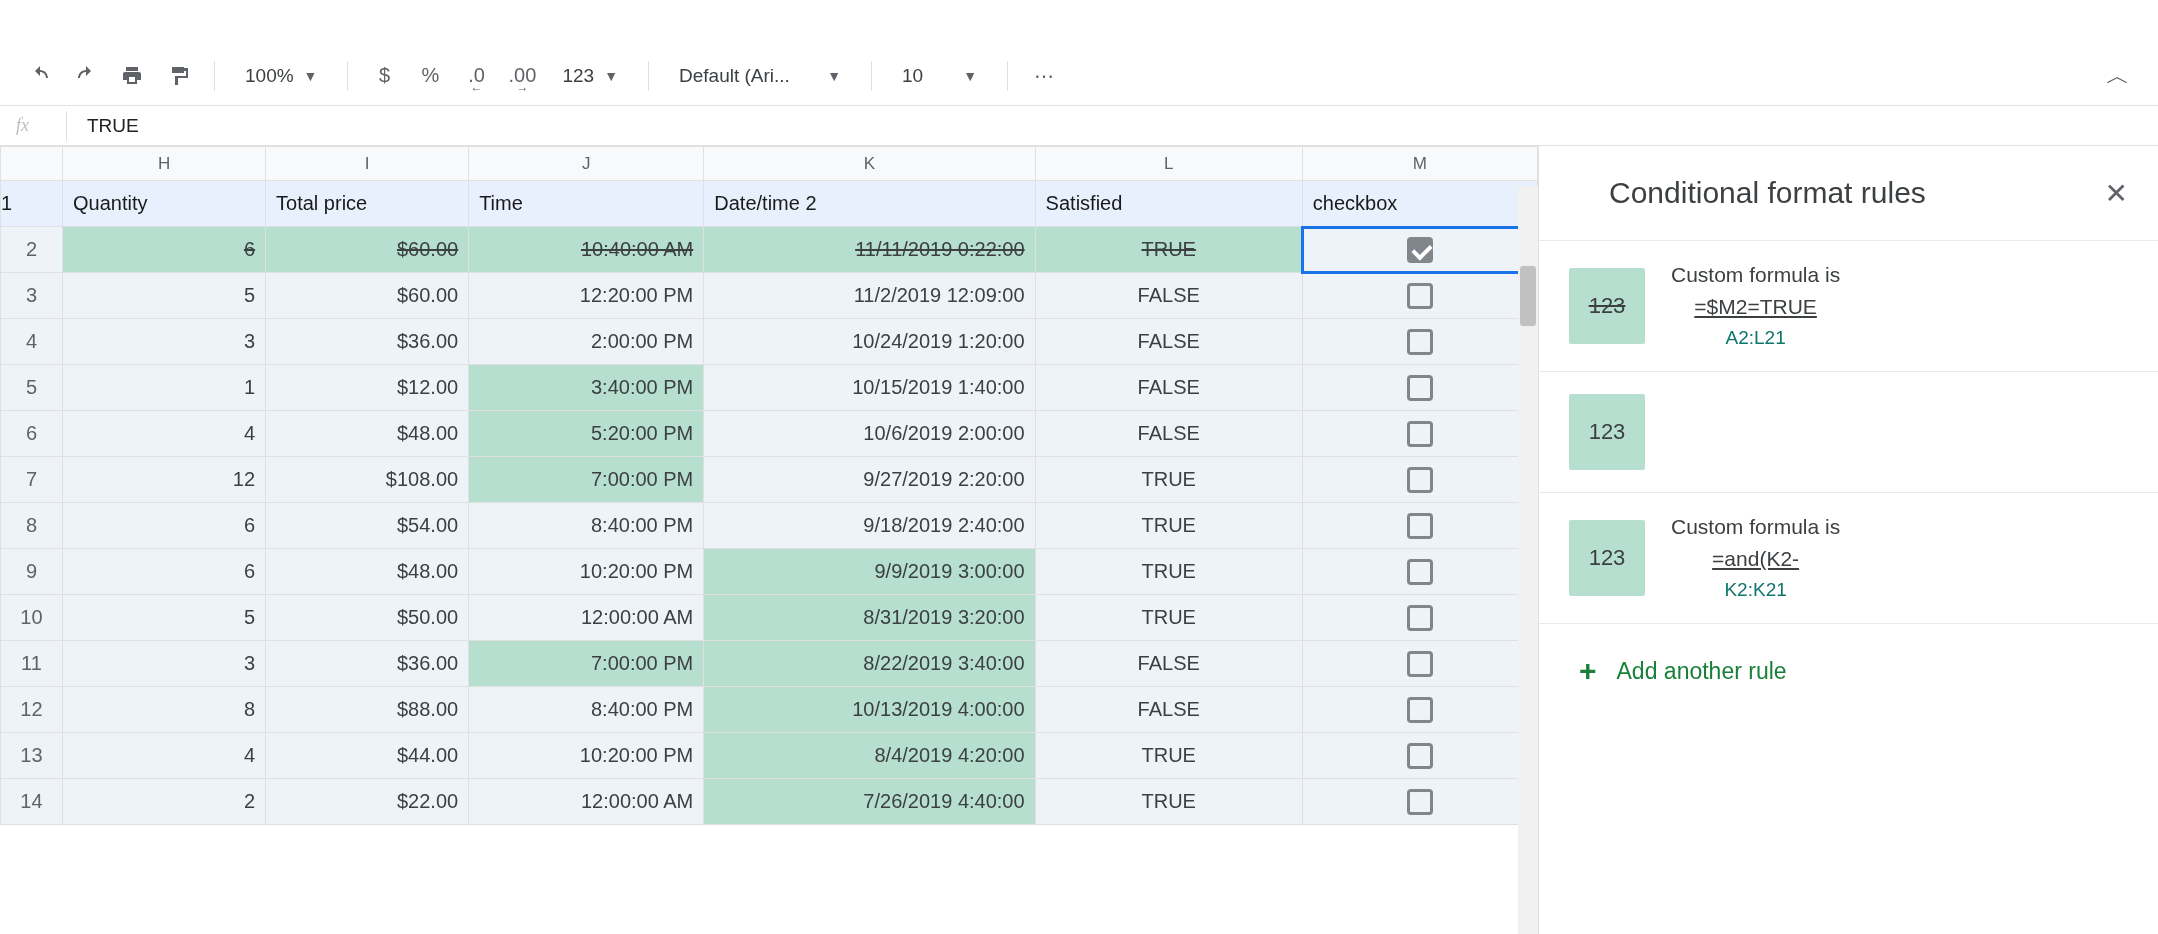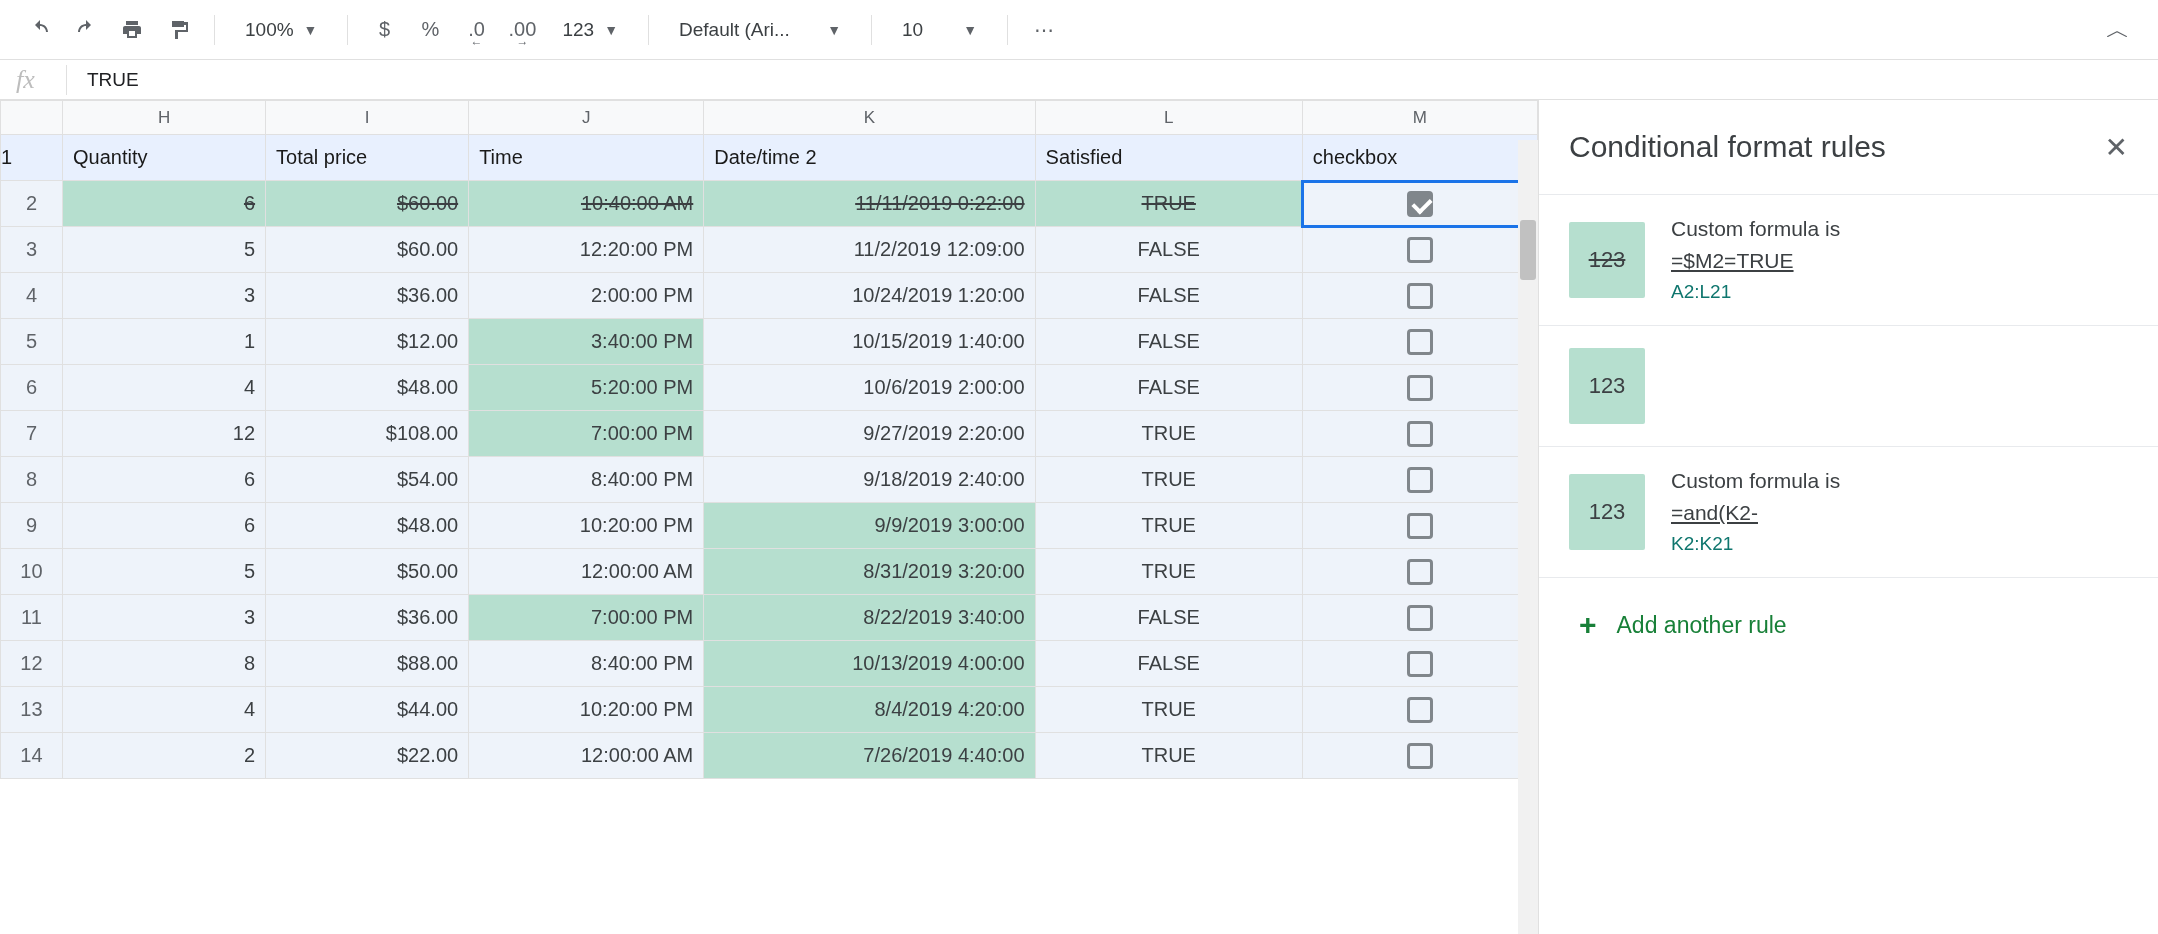--- a/index.html
+++ b/index.html
@@ -15,20 +15,21 @@
 .app { display: flex; flex-direction: column; height: 100%; }
 
 
 .toolbar {
   display: flex;
   align-items: center;
   height: 60px;
   padding: 0 20px;
   gap: 6px;
   border-bottom: 1px solid #e0e0e0;
+  margin-top: 46px;
 }
 .tb-btn {
   width: 40px; height: 40px;
   display: flex; align-items: center; justify-content: center;
   border-radius: 4px;
   cursor: pointer;
   color: #5f6368;
   font-size: 20px;
 }
 .tb-sep { width: 1px; height: 30px; background: #e0e0e0; margin: 0 10px; }
@@ -40,21 +41,21 @@
 .collapse-icon { font-size: 24px; color:#5f6368;}
 
 
 .formula-bar {
   display: flex; align-items: center;
   height: 40px;
   border-bottom: 1px solid #e0e0e0;
   padding: 0 16px;
   font-size: 19px;
 }
-.fx { font-style: italic; color: #bdbdbd; width: 50px; font-family: serif; font-size: 26px;}
+.fx { font-style: italic; color: #bdbdbd; width: 50px; font-family: serif; font-size: 18px;}
 .fb-sep { width:1px; height: 30px; background:#e0e0e0; margin-right: 20px;}
 .fb-val { color: #202124; }
 
 
 .main { display: flex; flex: 1; overflow: hidden; }
 
 
 .sheet { flex: 1; overflow: hidden; position: relative; }
 table { border-collapse: collapse; table-layout: fixed; width: 100%; }
 th, td {
@@ -99,37 +100,38 @@
 
 .panel {
   width: 620px;
   border-left: 1px solid #e0e0e0;
   display: flex; flex-direction: column;
   padding: 20px 0;
 }
 .panel-hdr {
   display:flex; align-items:center; justify-content: space-between;
   padding: 10px 30px 30px 30px;
+  margin-left: 40px;
 }
 .panel-title { font-size: 30px; color:#3c4043; }
 .close-x { font-size: 28px; color:#5f6368; cursor:pointer;}
 .rule {
   display:flex; align-items:center; gap: 26px;
   padding: 22px 30px;
   border-top: 1px solid #e8eaed;
   cursor:pointer;
 }
 .rule:last-of-type { border-bottom: 1px solid #e8eaed; }
 .swatch {
   width: 76px; height: 76px; background:#b6dfcf;
   display:flex; align-items:center; justify-content:center;
   color:#3c4043; font-size:22px; border-radius:2px;
 }
 .swatch.strike { text-decoration: line-through; }
-.rule-txt { display:flex; flex-direction:column; gap:8px; }
+.rule-txt { display:flex; flex-direction:column; gap:8px;text-align:center; }
 .rule-line1 { font-size:21px; color:#3c4043; }
 .rule-line2 { font-size:21px; color:#3c4043;text-decoration:underline; }
 .rule-range { font-size:19px; color:#0f766e; }
 .add-rule {
   display:flex; align-items:center; gap: 20px;
   padding: 30px 40px; color:#188038; font-size:23px; cursor:pointer;
 }
 .plus { font-size: 30px; font-weight: bold;}
 </style>
 </head>

